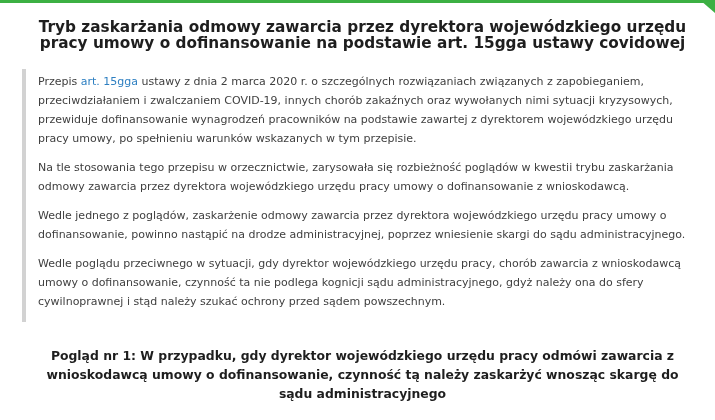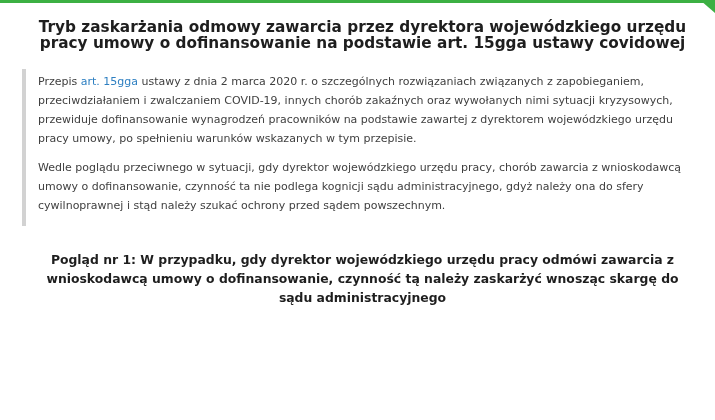--- a/index.html
+++ b/index.html
@@ -55,18 +55,20 @@
 
 <div class="top-line"></div>
 <div class="arrow-head"></div>
 
 <main>
 
   <h1 class="page-title">Tryb zaskarżania odmowy zawarcia przez dyrektora wojewódzkiego urzędu pracy umowy o dofinansowanie na podstawie art. 15gga ustawy covidowej</h1>
 
   <blockquote class="intro-quote">
     <p class="body-par"><span>Przepis </span><a class="inline-link">art. 15gga</a><span> ustawy z dnia 2 marca 2020 r. o szczególnych rozwiązaniach związanych z zapobieganiem, przeciwdziałaniem i zwalczaniem COVID-19, innych chorób zakaźnych oraz wywołanych nimi sytuacji kryzysowych, przewiduje dofinansowanie wynagrodzeń pracowników na podstawie zawartej z dyrektorem wojewódzkiego urzędu pracy umowy, po spełnieniu warunków wskazanych w tym przepisie.</span></p>
+    <p class="body-par">Na tle stosowania tego przepisu w orzecznictwie, zarysowała się rozbieżność poglądów w kwestii trybu zaskarżania odmowy zawarcia przez dyrektora wojewódzkiego urzędu pracy umowy o dofinansowanie z wnioskodawcą.</p>
+    <p class="body-par">Wedle jednego z poglądów, zaskarżenie odmowy zawarcia przez dyrektora wojewódzkiego urzędu pracy umowy o dofinansowanie, powinno nastąpić na drodze administracyjnej, poprzez wniesienie skargi do sądu administracyjnego.</p>
     <p class="body-par">Wedle poglądu przeciwnego w sytuacji, gdy dyrektor wojewódzkiego urzędu pracy, chorób zawarcia z wnioskodawcą umowy o dofinansowanie, czynność ta nie podlega kognicji sądu administracyjnego, gdyż należy ona do sfery cywilnoprawnej i stąd należy szukać ochrony przed sądem powszechnym.</p>
   </blockquote>
 
   <h2 class="opinion-heading">Pogląd nr 1: W przypadku, gdy dyrektor wojewódzkiego urzędu pracy odmówi zawarcia z wnioskodawcą umowy o dofinansowanie, czynność tą należy zaskarżyć wnosząc skargę do sądu administracyjnego</h2>
 
 </main>
 
 </body></html>

